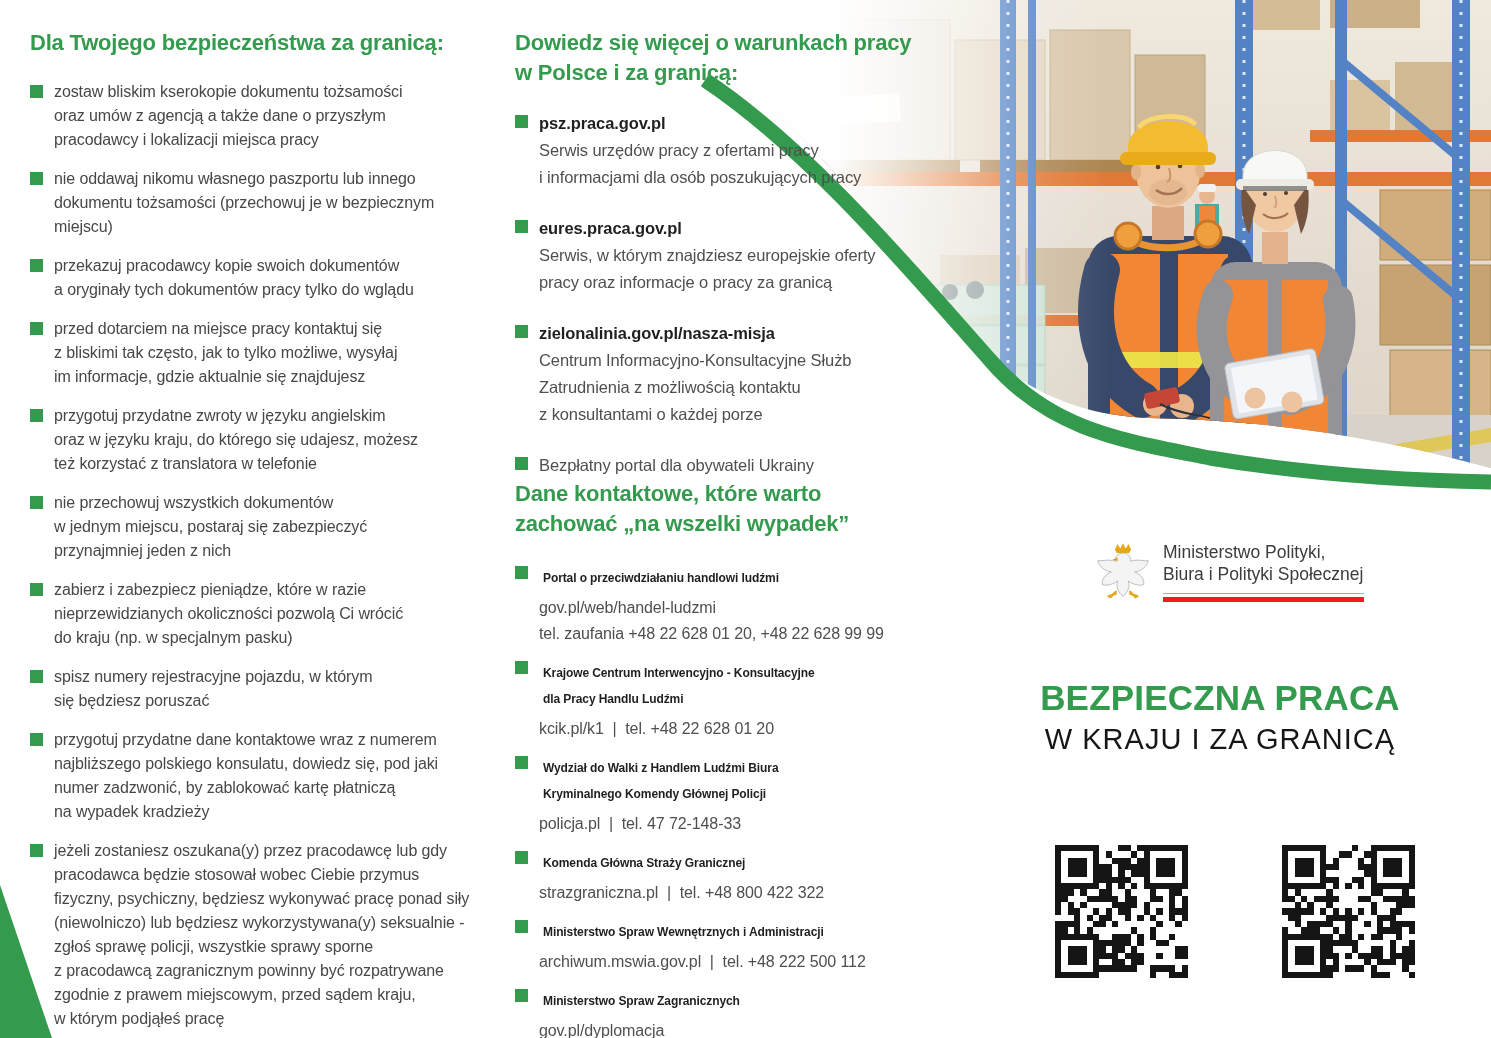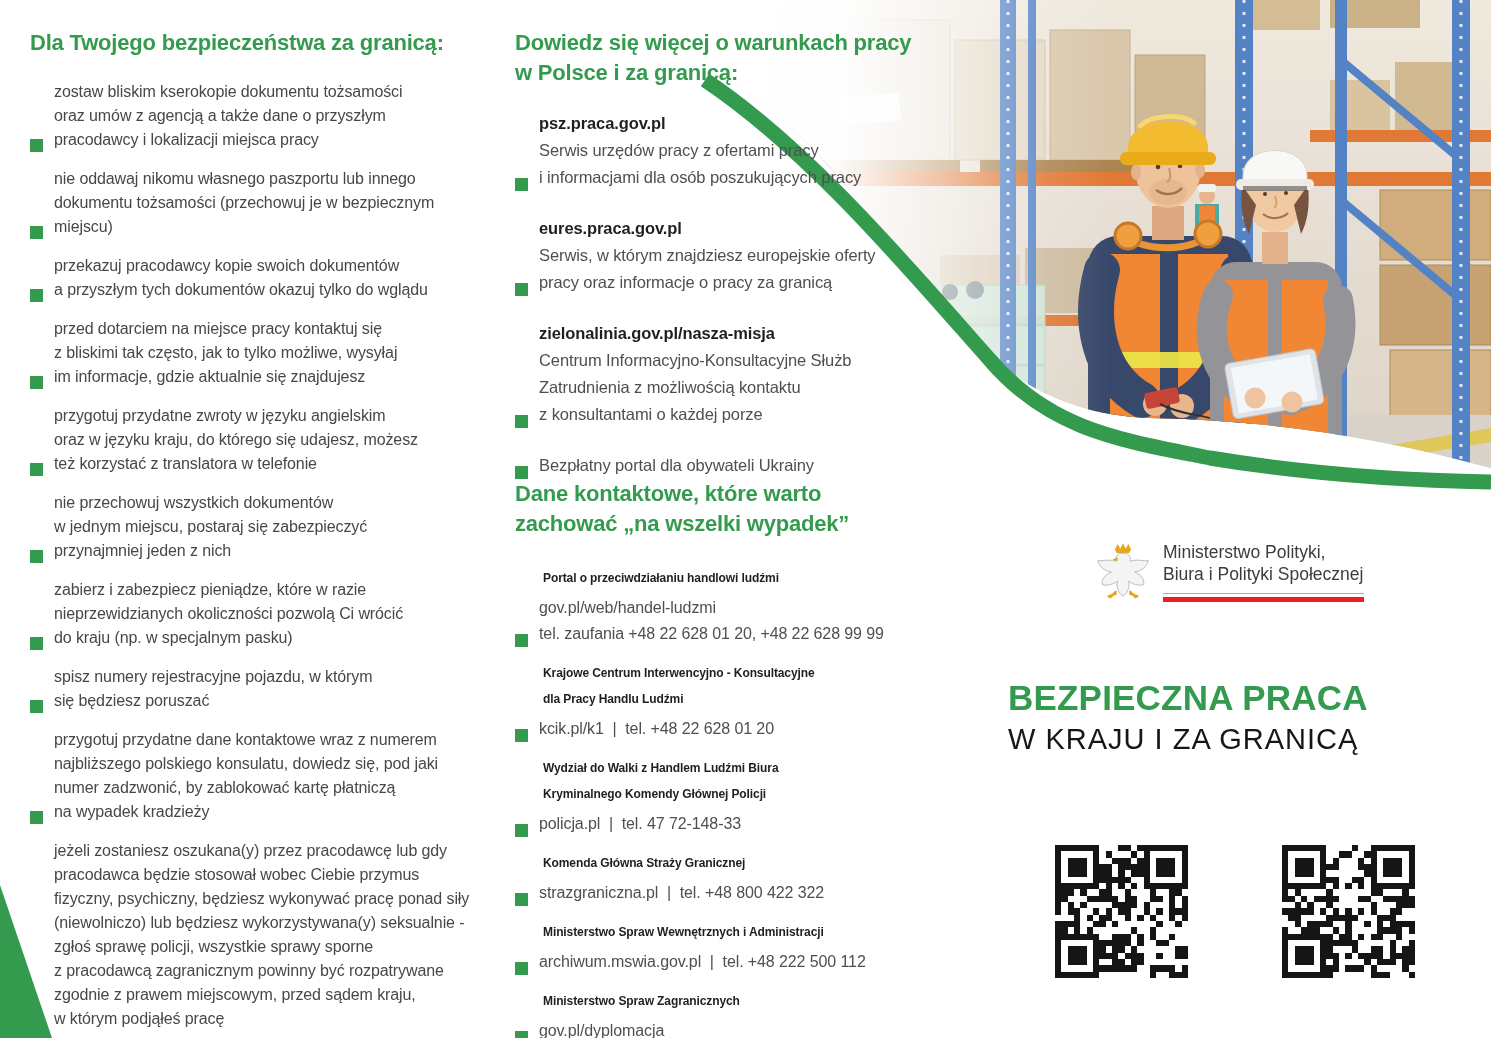--- a/index.html
+++ b/index.html
@@ -8,21 +8,21 @@
   :root{--green:#349b4e;--red:#ee1c23;--ink:#1f1f1f;--body:#474747;}
 
   
   .col{position:absolute;top:28px;}
   .col1{left:30px;width:452px;}
   .col2{left:515px;width:450px;}
 
   h1.ghead{margin:0 0 22px;font-size:22px;line-height:30px;font-weight:700;color:var(--green);
            letter-spacing:-0.2px;white-space:pre-line;}
   .blist{display:flex;flex-direction:column;gap:15px;}
-  .bitem{display:flex;gap:11px;align-items:flex-end;}
+  .bitem{display:flex;gap:11px;align-items:flex-start;}
   .sq{flex:none;width:13px;height:13px;background:var(--green);margin-top:5px;}
   .btxt{margin:0;font-size:16px;line-height:24px;color:var(--body);white-space:pre-wrap;letter-spacing:-0.1px;}
 
   
   .links{gap:24px;margin-bottom:0;}
   .lname{margin:0;font-size:16.5px;line-height:27px;font-weight:700;color:var(--ink);letter-spacing:-0.1px;}
   .ldesc{margin:0;font-size:16.5px;line-height:27px;color:#4f4f4f;white-space:pre-wrap;letter-spacing:-0.1px;}
   .contacts-head{margin:20px 0 20px;}
   .contacts{gap:9px;}
   .cname{margin:4px;font-size:12px;line-height:26px;font-weight:700;color:var(--ink);white-space:pre-wrap;letter-spacing:-0.1px;}
@@ -35,21 +35,21 @@
   .tri{position:absolute;left:0;top:885px;width:52px;height:153px;background:var(--green);
        clip-path:polygon(0 0,0 100%,100% 100%);}
 
   
   .logo{position:absolute;left:1096px;top:541px;display:flex;gap:13px;align-items:flex-start;}
   .logo-text{font-size:17.5px;line-height:22px;color:#3c3c3c;}
   .rule{width:201px;height:1px;background:#a9abad;margin:8px 0 3px;}
   .redbar{width:201px;height:5px;background:var(--red);}
 
   
-  .title{position:absolute;left:1008px;top:678px;width:424px;}
+  .title{position:absolute;left:1008px;top:678px;width:424px;text-align:center;}
   .t1{font-size:35px;line-height:40px;font-weight:700;color:var(--green);letter-spacing:0.2px;}
   .t2{font-size:29px;line-height:36px;font-weight:400;color:#161616;letter-spacing:1px;margin-top:3px;}
 
   
   .qrs{position:absolute;left:1055px;top:845px;width:360px;display:flex;justify-content:space-between;}
   .qr{width:133px;height:133px;display:grid;grid-template-rows:repeat(21,1fr);grid-template-columns:repeat(21,1fr);}
   .qr div{background:#151515;}
 </style>
 </head>
 <body>
@@ -214,21 +214,21 @@
         </div>
       <div class="bitem">
           <span class="sq"></span>
           <p class="btxt">nie oddawaj nikomu własnego paszportu lub innego
 dokumentu tożsamości (przechowuj je w bezpiecznym
 miejscu)</p>
         </div>
       <div class="bitem">
           <span class="sq"></span>
           <p class="btxt">przekazuj pracodawcy kopie swoich dokumentów
-a przyszłym tych dokumentów okazuj tylko do wglądu</p>
+a oryginały tych dokumentów pracy tylko do wglądu</p>
         </div>
       <div class="bitem">
           <span class="sq"></span>
           <p class="btxt">przed dotarciem na miejsce pracy kontaktuj się
 z bliskimi tak często, jak to tylko możliwe, wysyłaj
 im informacje, gdzie aktualnie się znajdujesz</p>
         </div>
       <div class="bitem">
           <span class="sq"></span>
           <p class="btxt">przygotuj przydatne zwroty w języku angielskim

